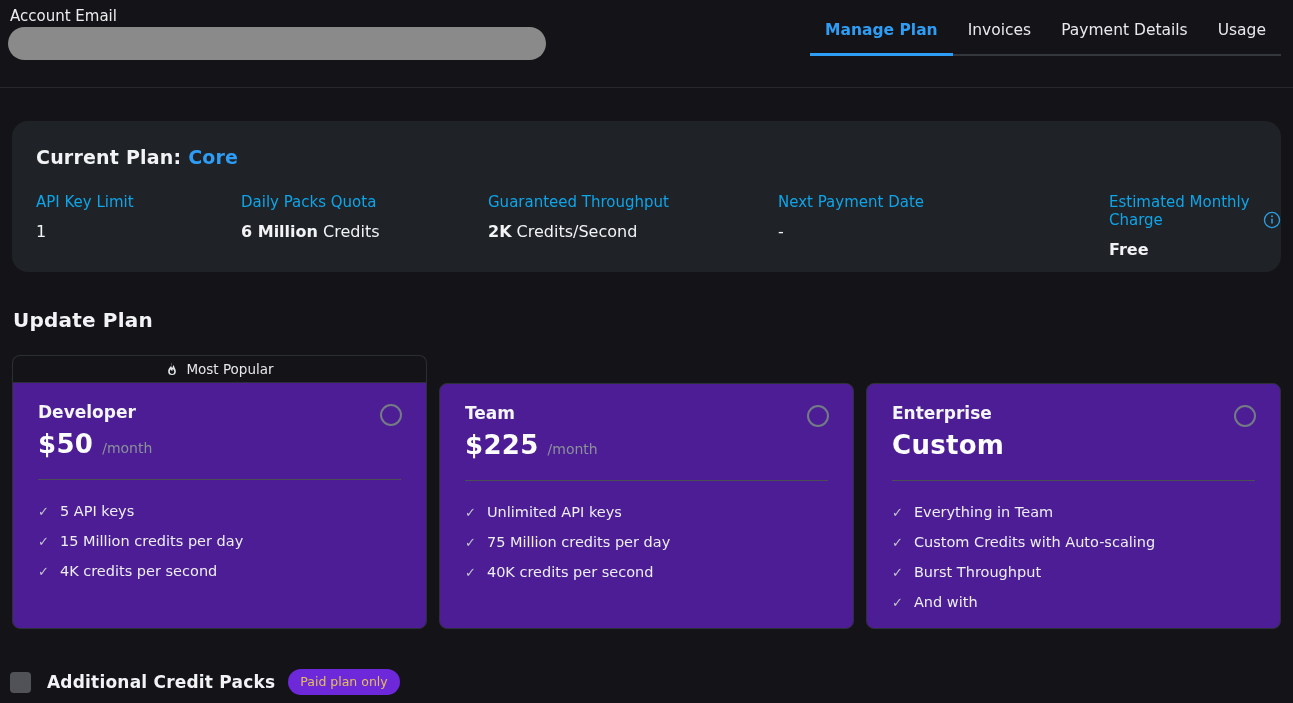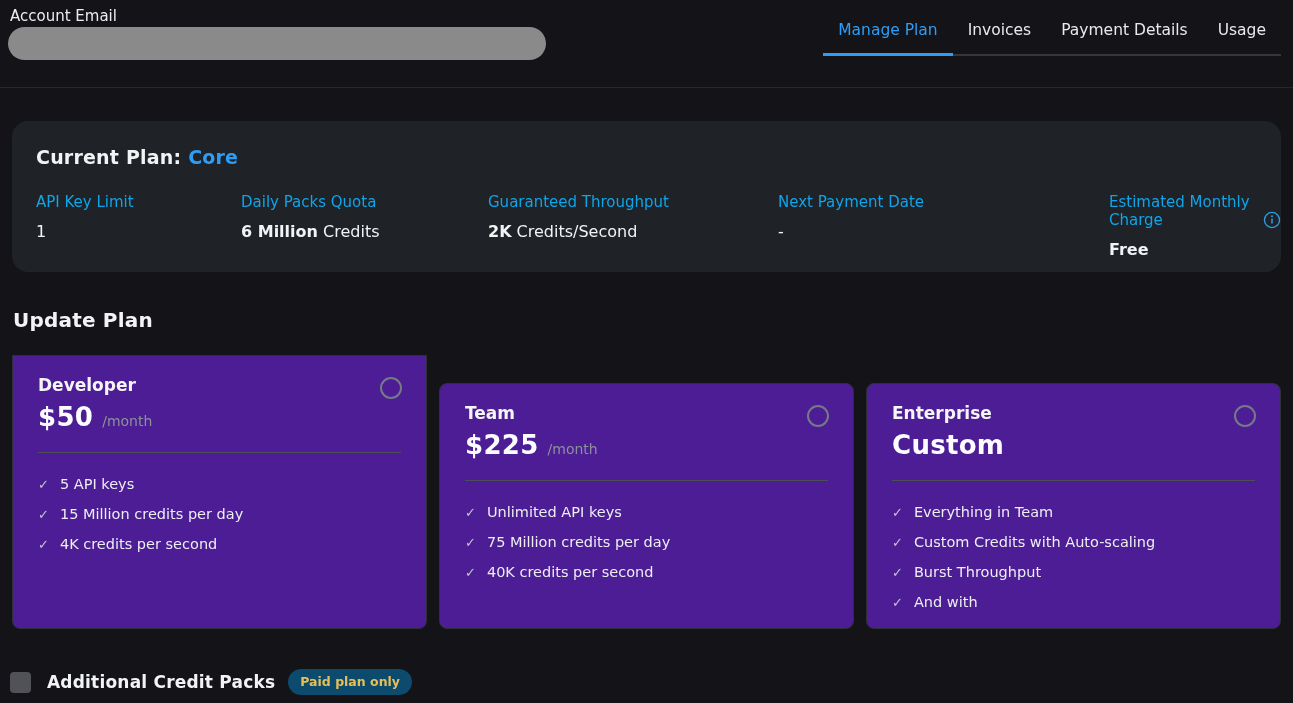--- a/index.html
+++ b/index.html
@@ -24,21 +24,21 @@
     position:absolute; top:0; right:12px;
     display:flex; align-items:flex-end;
     border-bottom:2px solid #34373c;
   }
   .tab {
     font-size:15.5px; color:#e7e9eb;
     padding:21px 15px 14px;
     border-bottom:3px solid transparent;
     margin-bottom:-2px; cursor:pointer; white-space:nowrap;
   }
-  .tab.active { color:#2e9df5; font-weight:normal; border-bottom-color:#2e9df5; }
+  .tab.active { color:#2e9df5; font-weight:bold; border-bottom-color:#2e9df5; }
 
   
   .current-card {
     margin:33px 12px 0; height:151px;
     background:#1f2227; border-radius:16px;
     padding:25px 0 0 24px;
   }
   .cp-title { font-size:19px; font-weight:bold; margin:0; letter-spacing:.2px; }
   .blue { color:#2e9df5; }
   .stats { display:grid; grid-template-columns:205px 247px 290px 331px auto; margin-top:25px; }
@@ -83,21 +83,21 @@
     width:22px; height:22px;
     border:2px solid #747b84; border-radius:50%;
     background:transparent; cursor:pointer;
   }
 
   
   .bottom-row { display:flex; align-items:center; margin:40px 0 0 10px; gap:16px; }
   .checkbox { width:21px; height:21px; background:#515257; border-radius:4px; cursor:pointer; flex:0 0 auto; }
   .bottom-label { font-size:17px; font-weight:bold; letter-spacing:.2px; }
   .badge {
-    font-size:12.5px; font-weight:700; color:#e4c05a; background:#0c4a6e;
+    font-size:12.5px; font-weight:400; color:#e4c05a; background:#6d28d9;
     padding:5px 12px 6px; border-radius:13px; margin-left:-3px; white-space:nowrap;
   }
 </style>
 </head>
 <body>
 
 <div class="header">
   <div class="email-label">Account Email</div>
   <div class="email-input"></div>
 
@@ -151,20 +151,26 @@
       <div class="stat-value"><b>Free</b><span></span></div>
     </div>
   </div>
 </section>
 
 <h3 class="update-title">Update Plan</h3>
 
 <div class="plans">
 
   <div class="plan-col first">
+    <div class="banner">
+      <svg class="flame" viewBox="0 0 16 16">
+          <path d="M8 .6c.25 2.6-1.1 4.1-2.3 5.5C4.6 7.4 3.6 8.7 3.6 10.5a4.4 4.4 0 0 0 8.8 0c0-3.2-2.5-4.4-2.2-7.2-1.15.95-1.8 2.2-1.65 3.75-.95-.65-1.55-1.9-1.45-3.3zM8 13.6a2.6 2.6 0 0 1-2.6-2.7c0-1 .5-1.8 1.3-2.7.1 1 .8 1.8 1.8 2.1-.2-1 .1-1.9.8-2.5.3 1.6 1.3 2.1 1.3 3.3A2.6 2.6 0 0 1 8 13.6z"></path>
+        </svg>
+      <span>Most Popular</span>
+    </div>
     <div class="plan-card">
       <div class="radio"></div>
       <div class="plan-name">Developer</div>
       <div class="plan-price-row">
         <span class="plan-price">$50</span>
         <span class="plan-period">/month</span>
       </div>
       <hr class="plan-divider">
       <ul class="features">
         <li class="feature">

